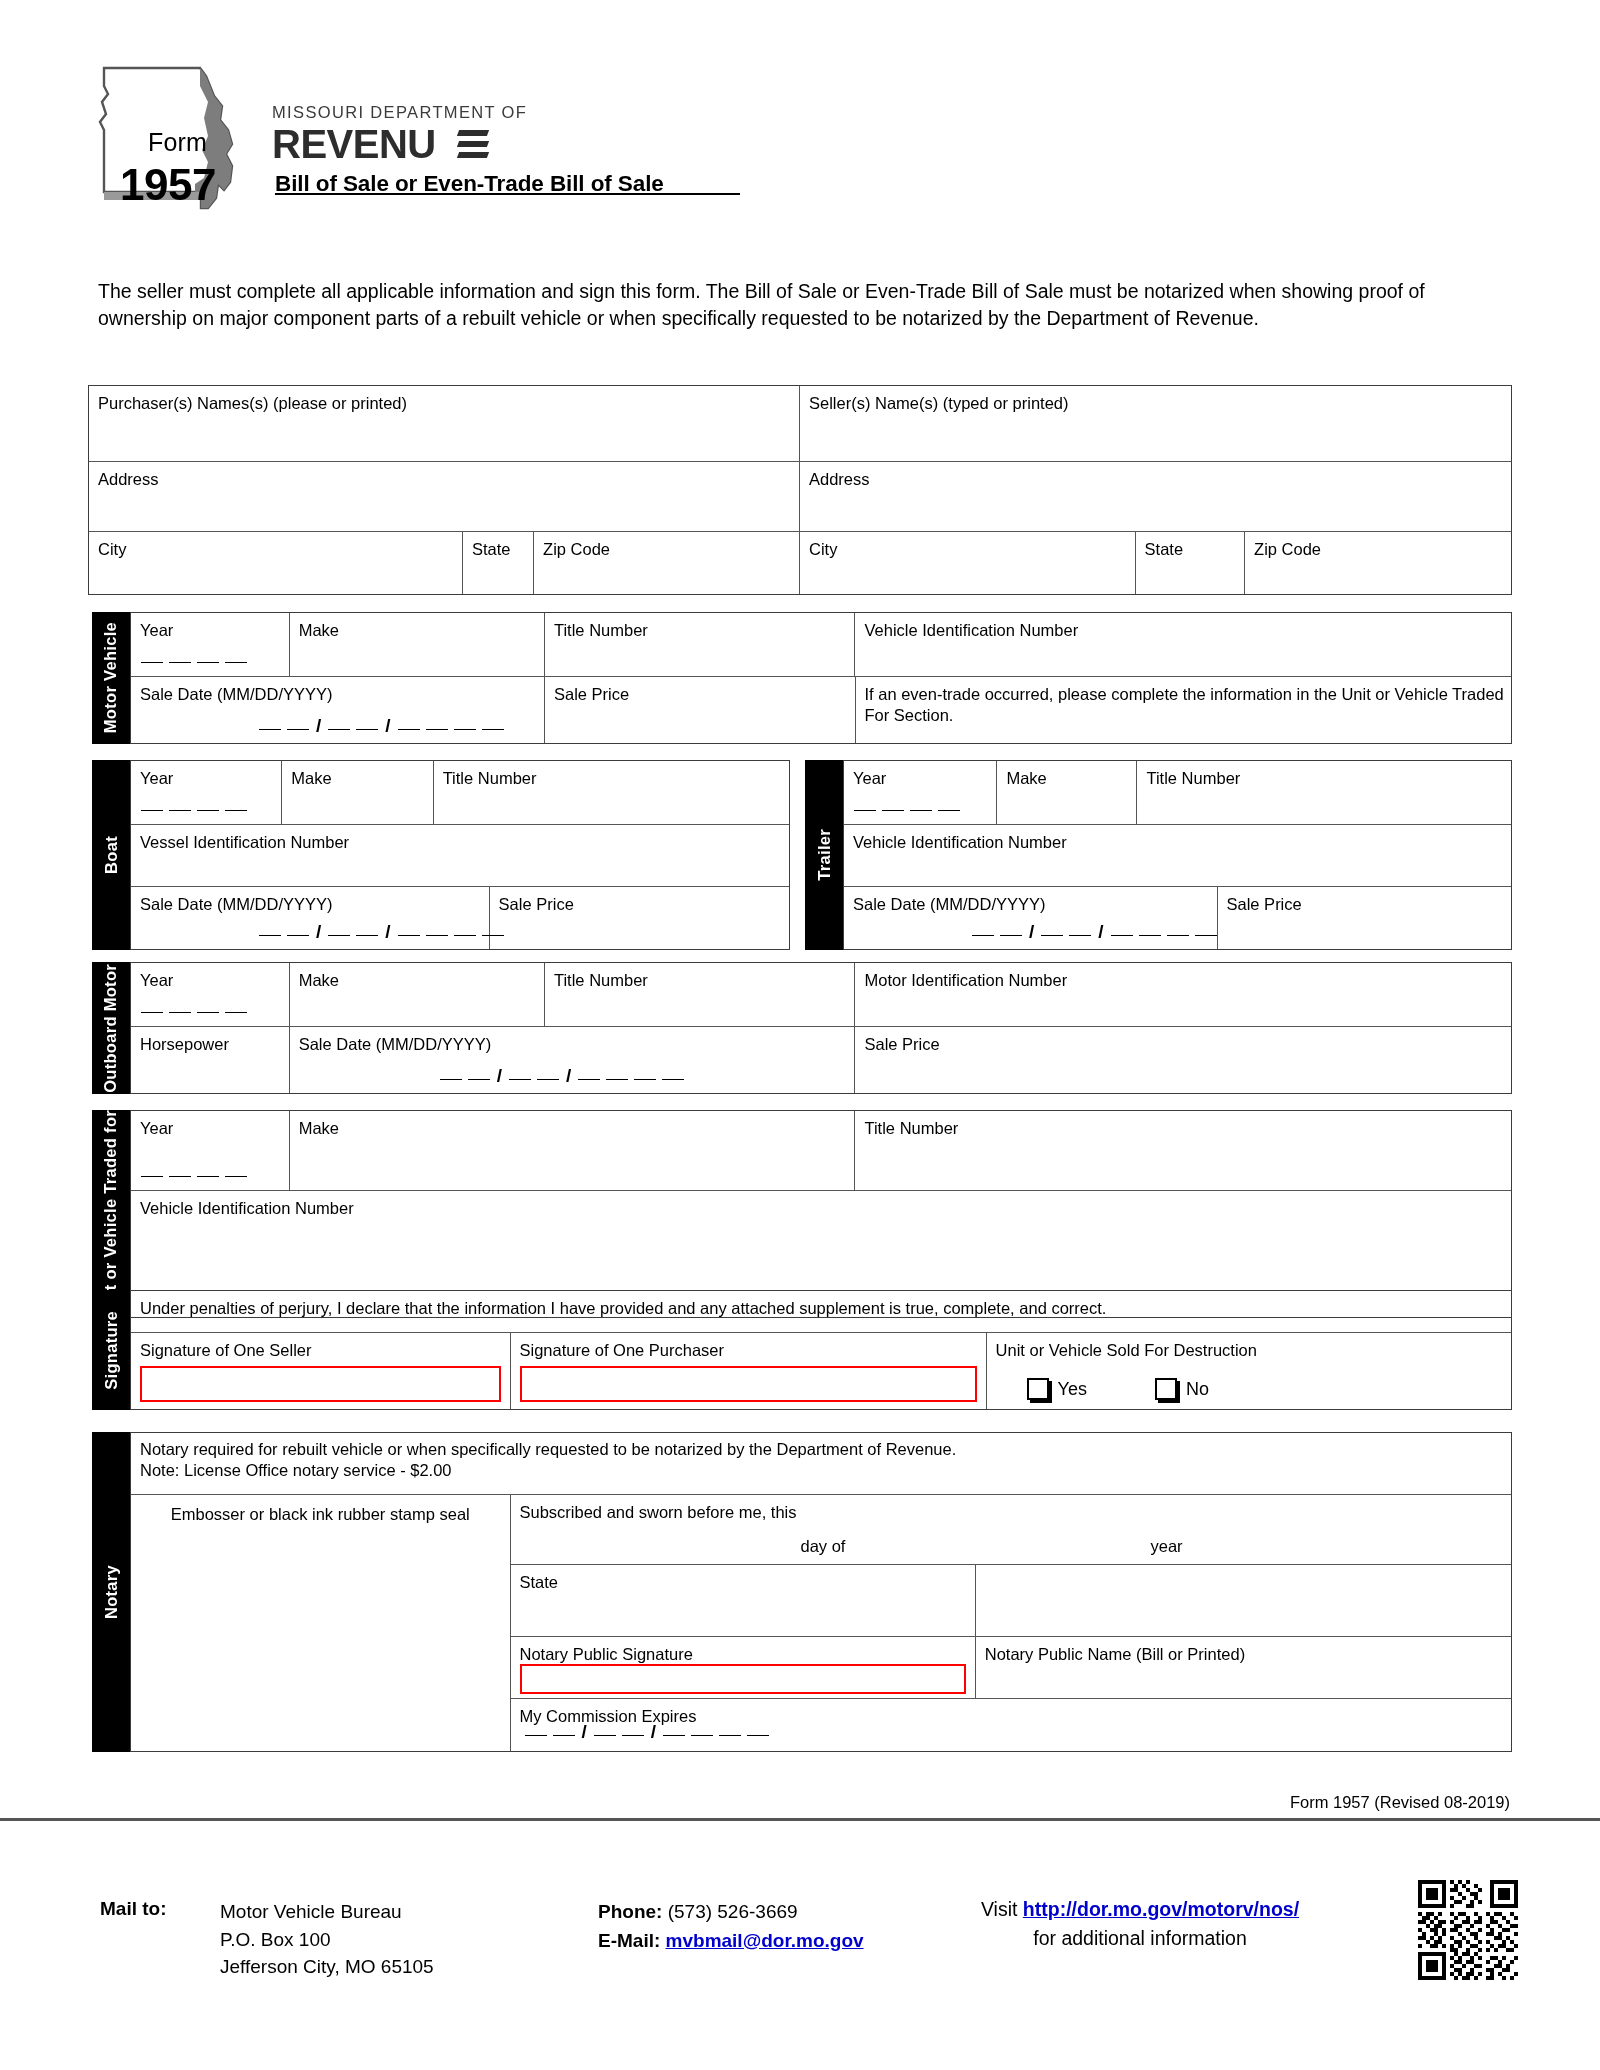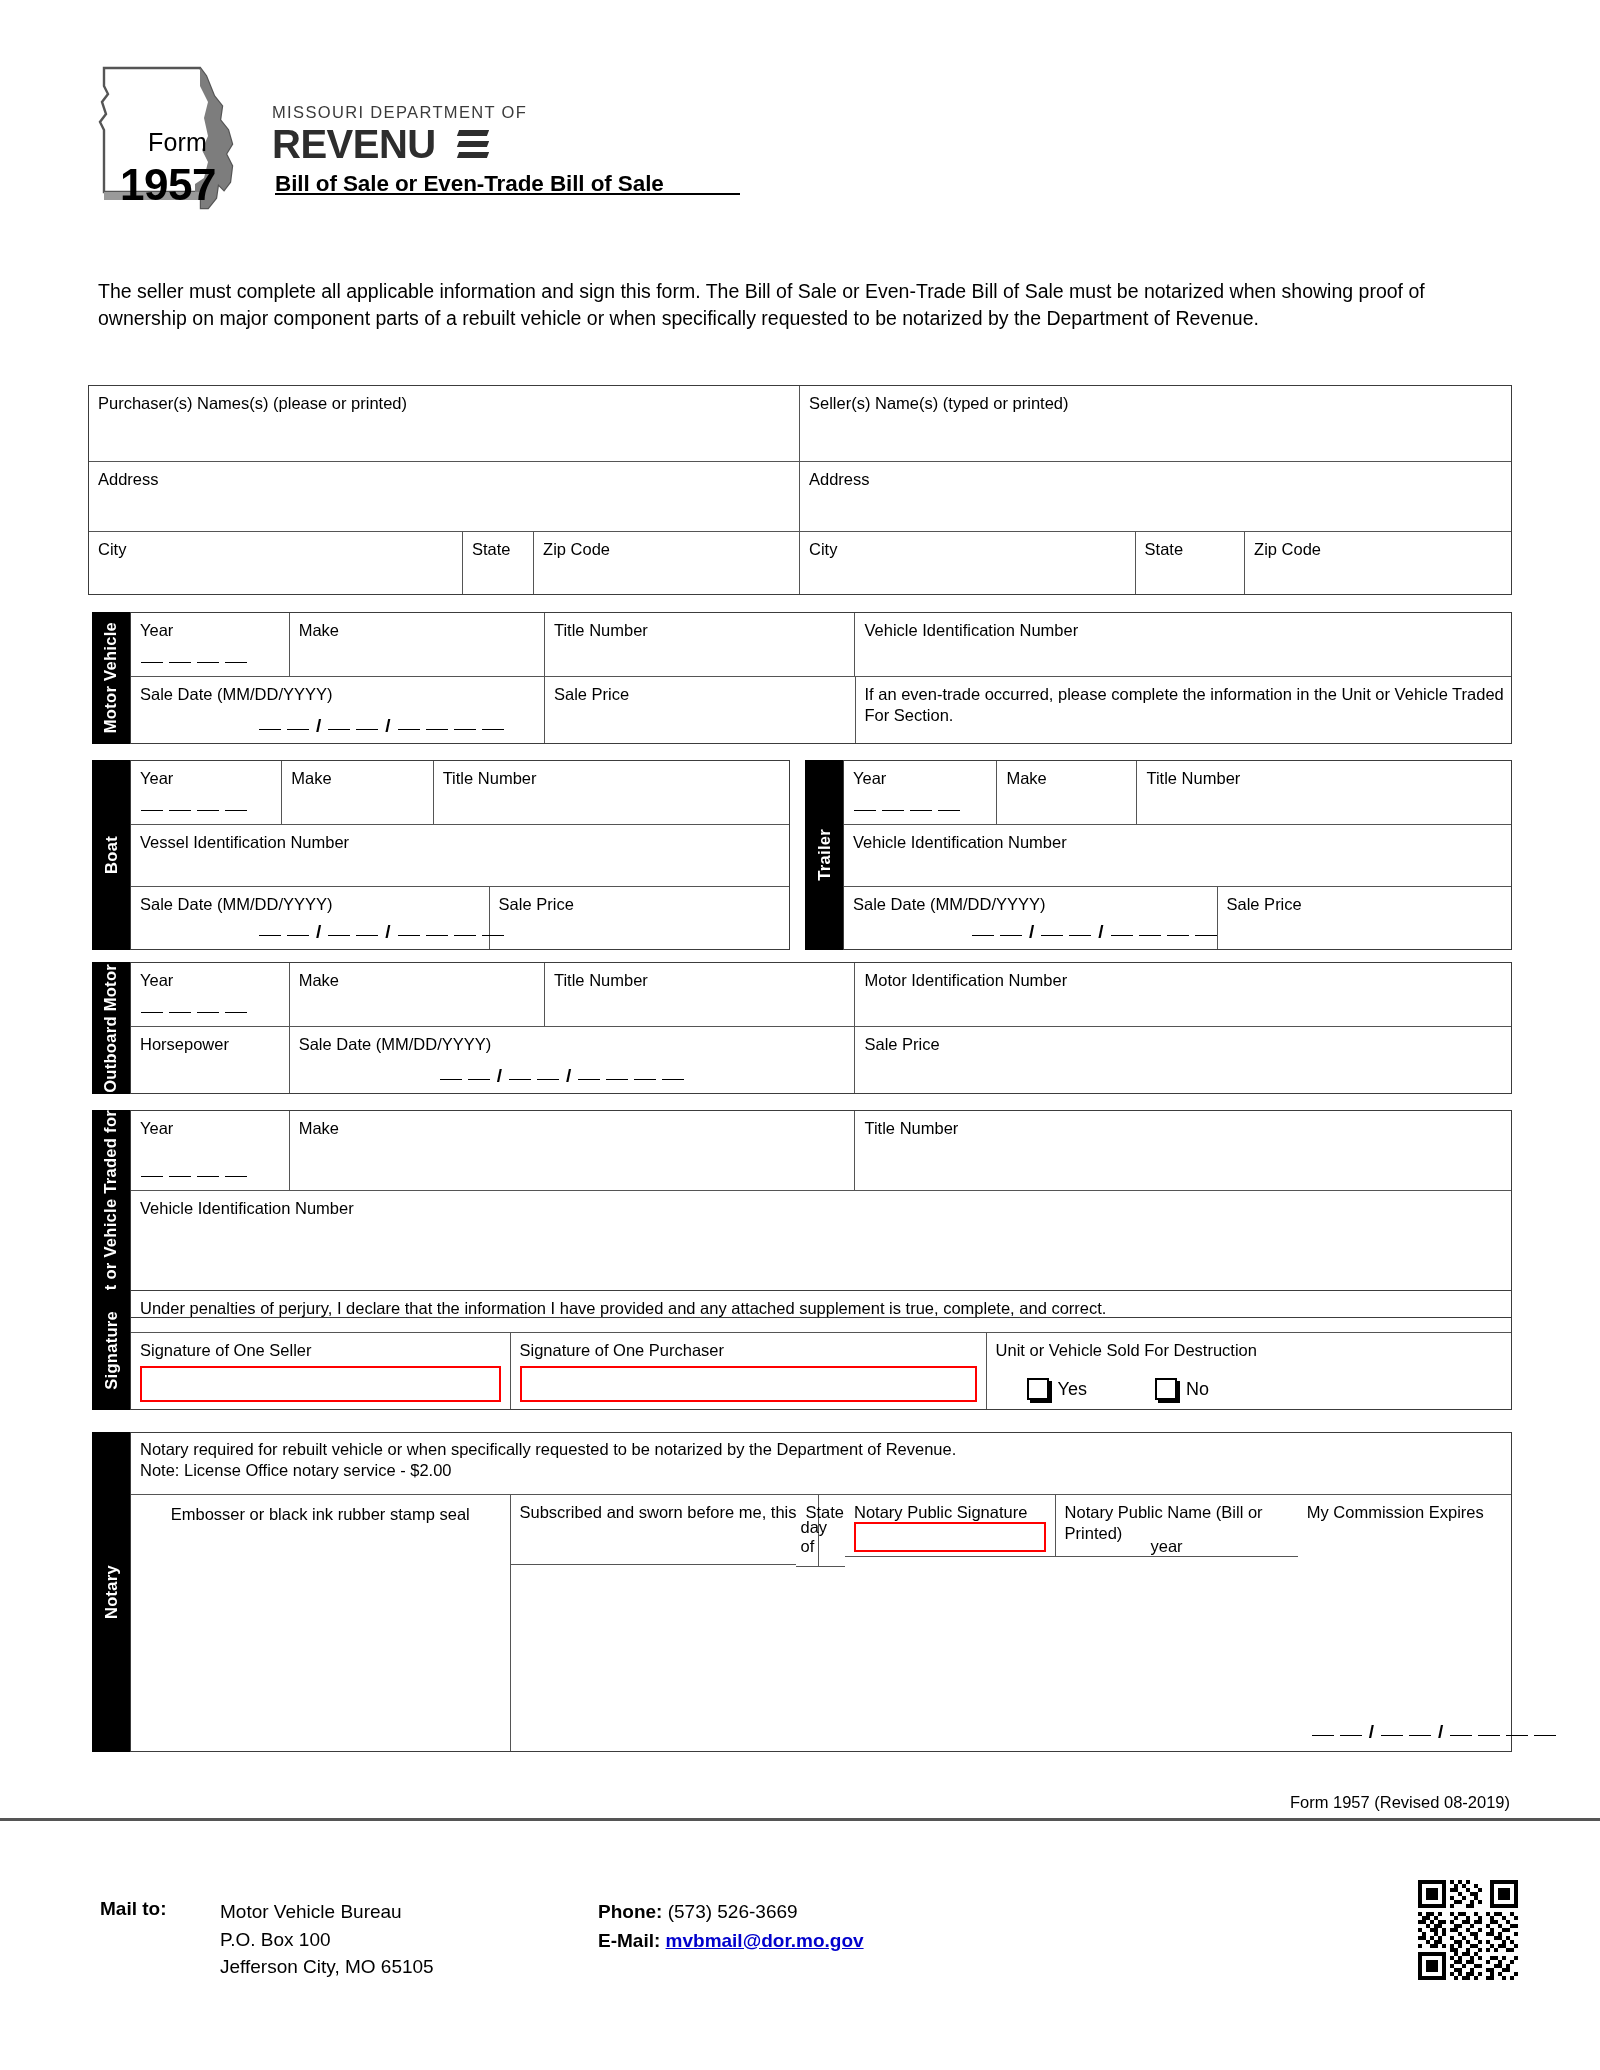--- a/index.html
+++ b/index.html
@@ -400,21 +400,21 @@
           <span class="lab">Note: License Office notary service - $2.00</span>
         </div>
       </div>
       <div class="row" style="height:256px">
 
         <div class="cell" style="width:27.5%; padding-top:9px">
           <span class="lab ctr">Embosser or black ink rubber stamp seal</span>
         </div>
 
         <div class="cell" style="width:72.5%; padding:0; border-right:none;">
-          <div style="display:flex; flex-direction:row; height:100%;">
+          <div style="display:flex; flex-direction:column; height:100%;">
             <div style="height:70px; border-bottom:1.2px solid #555; position:relative; padding:7px 0 0 9px;">
               <span class="lab">Subscribed and sworn before me, this</span>
               <span style="position:absolute; left:290px; bottom:8px; font-size:16.5px;">day of</span>
               <span style="position:absolute; left:640px; bottom:8px; font-size:16.5px;">year</span>
             </div>
             <div style="display:flex; height:72px; border-bottom:1.2px solid #555;">
               <div style="width:46.5%; border-right:1.2px solid #555; padding:7px 0 0 9px;">
                 <span class="lab">State</span>
               </div>
             </div>
@@ -449,20 +449,27 @@
     </div>
     <div class="f-phone">
       <div>
         <b>Phone:</b>
         <span>(573) 526-3669</span>
       </div>
       <div>
         <b>E-Mail:</b>
         <a class="lnk" href="#">mvbmail@dor.mo.gov</a>
       </div>
+    </div>
+    <div class="f-visit">
+      <div>
+        <span>Visit</span>
+        <a class="lnk" href="#">http://dor.mo.gov/motorv/nos/</a>
+      </div>
+      <div>for additional information</div>
     </div>
 
     <svg class="qr" viewBox="0 0 25 25" shape-rendering="crispEdges">
       <rect width="25" height="25" fill="#fff"></rect>
       <g fill="#000">
         <rect x="0" y="0" width="7" height="1"></rect>
           <rect x="0" y="6" width="7" height="1"></rect>
         <rect x="0" y="0" width="1" height="7"></rect>
           <rect x="6" y="0" width="1" height="7"></rect>
         <rect x="2" y="2" width="3" height="3"></rect>

